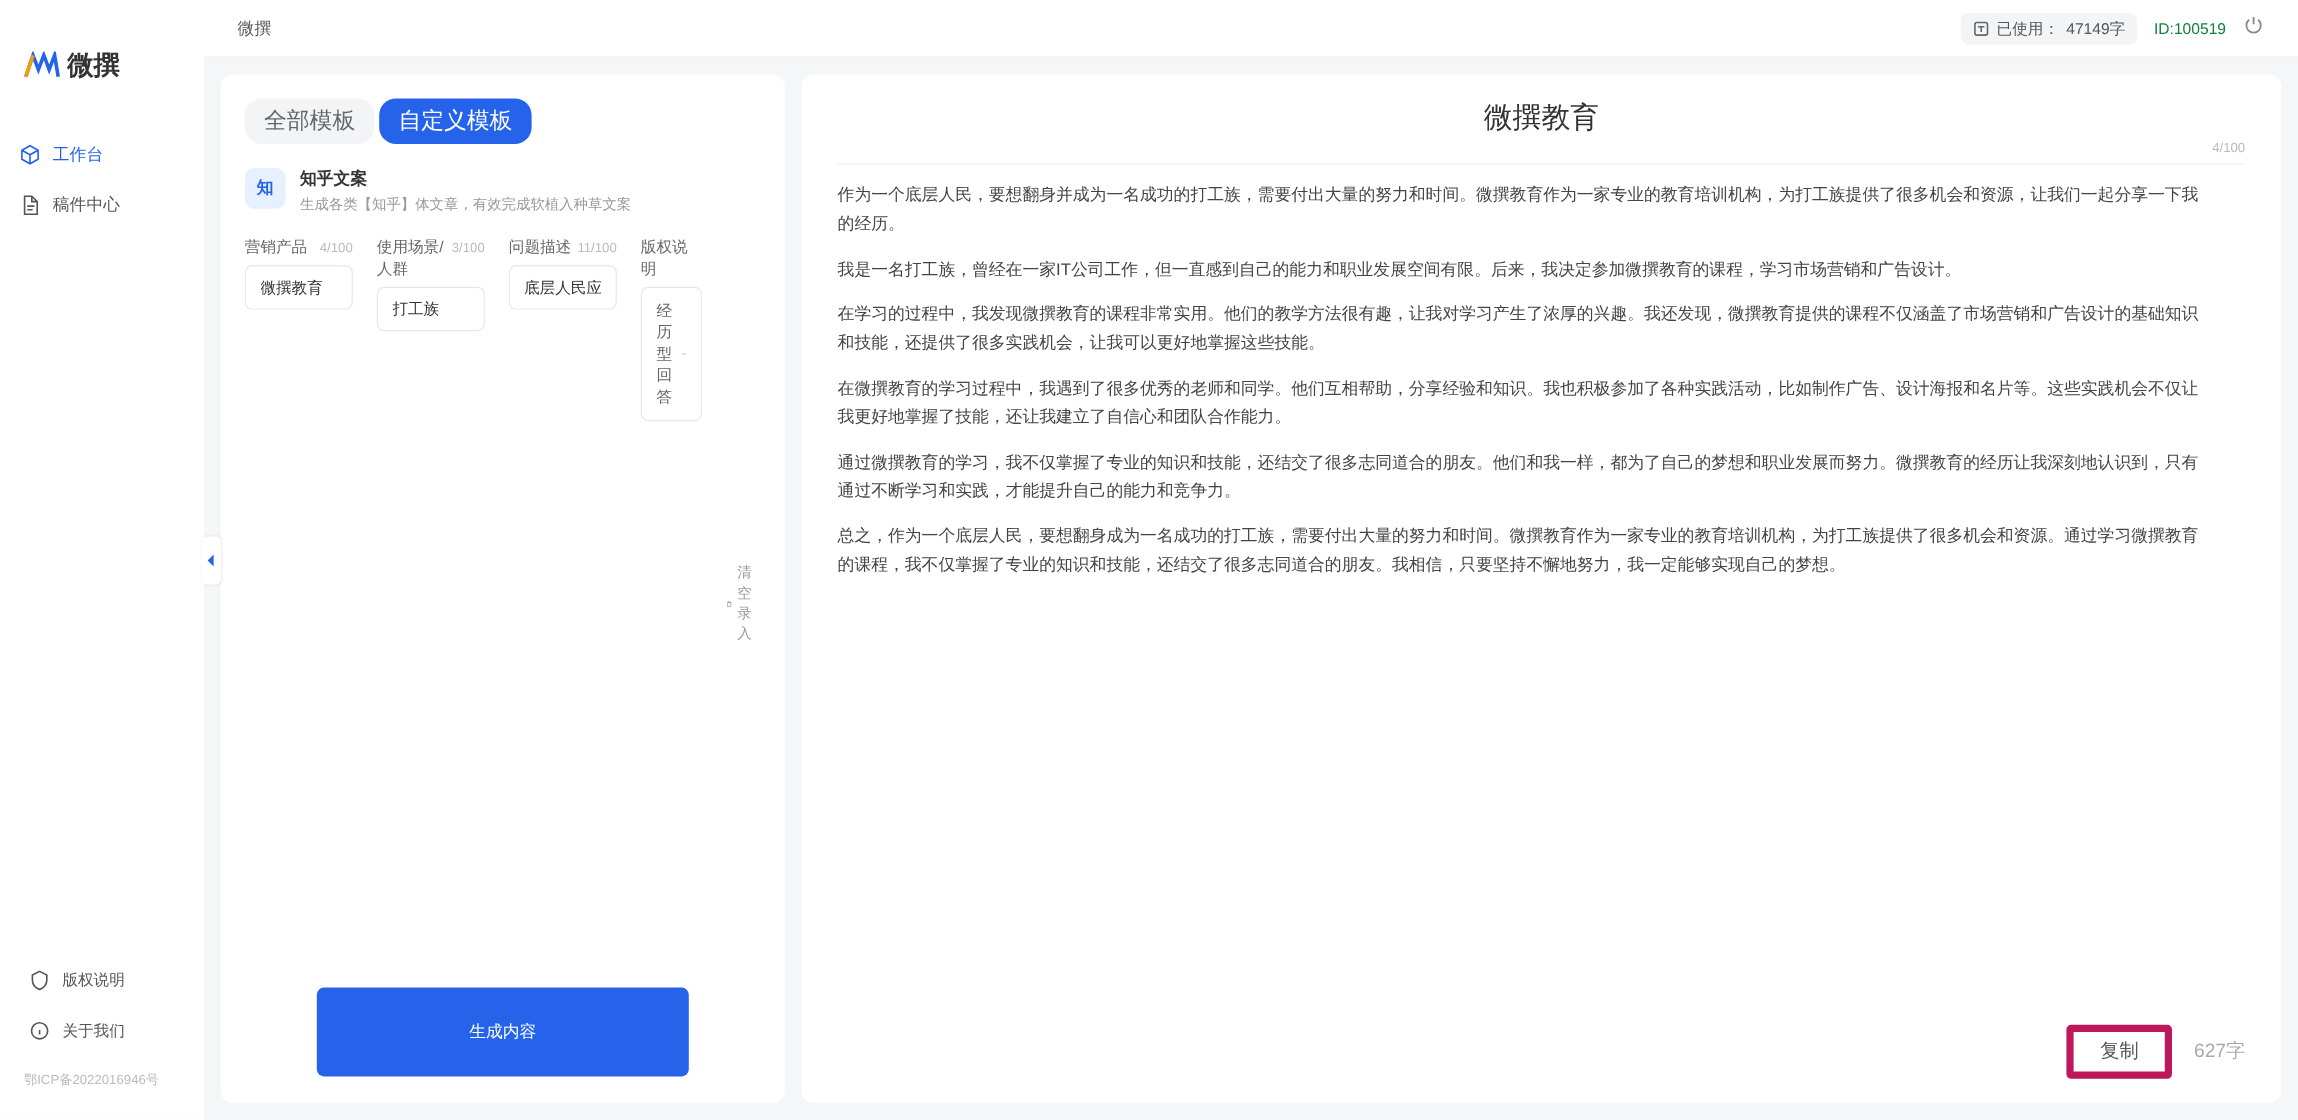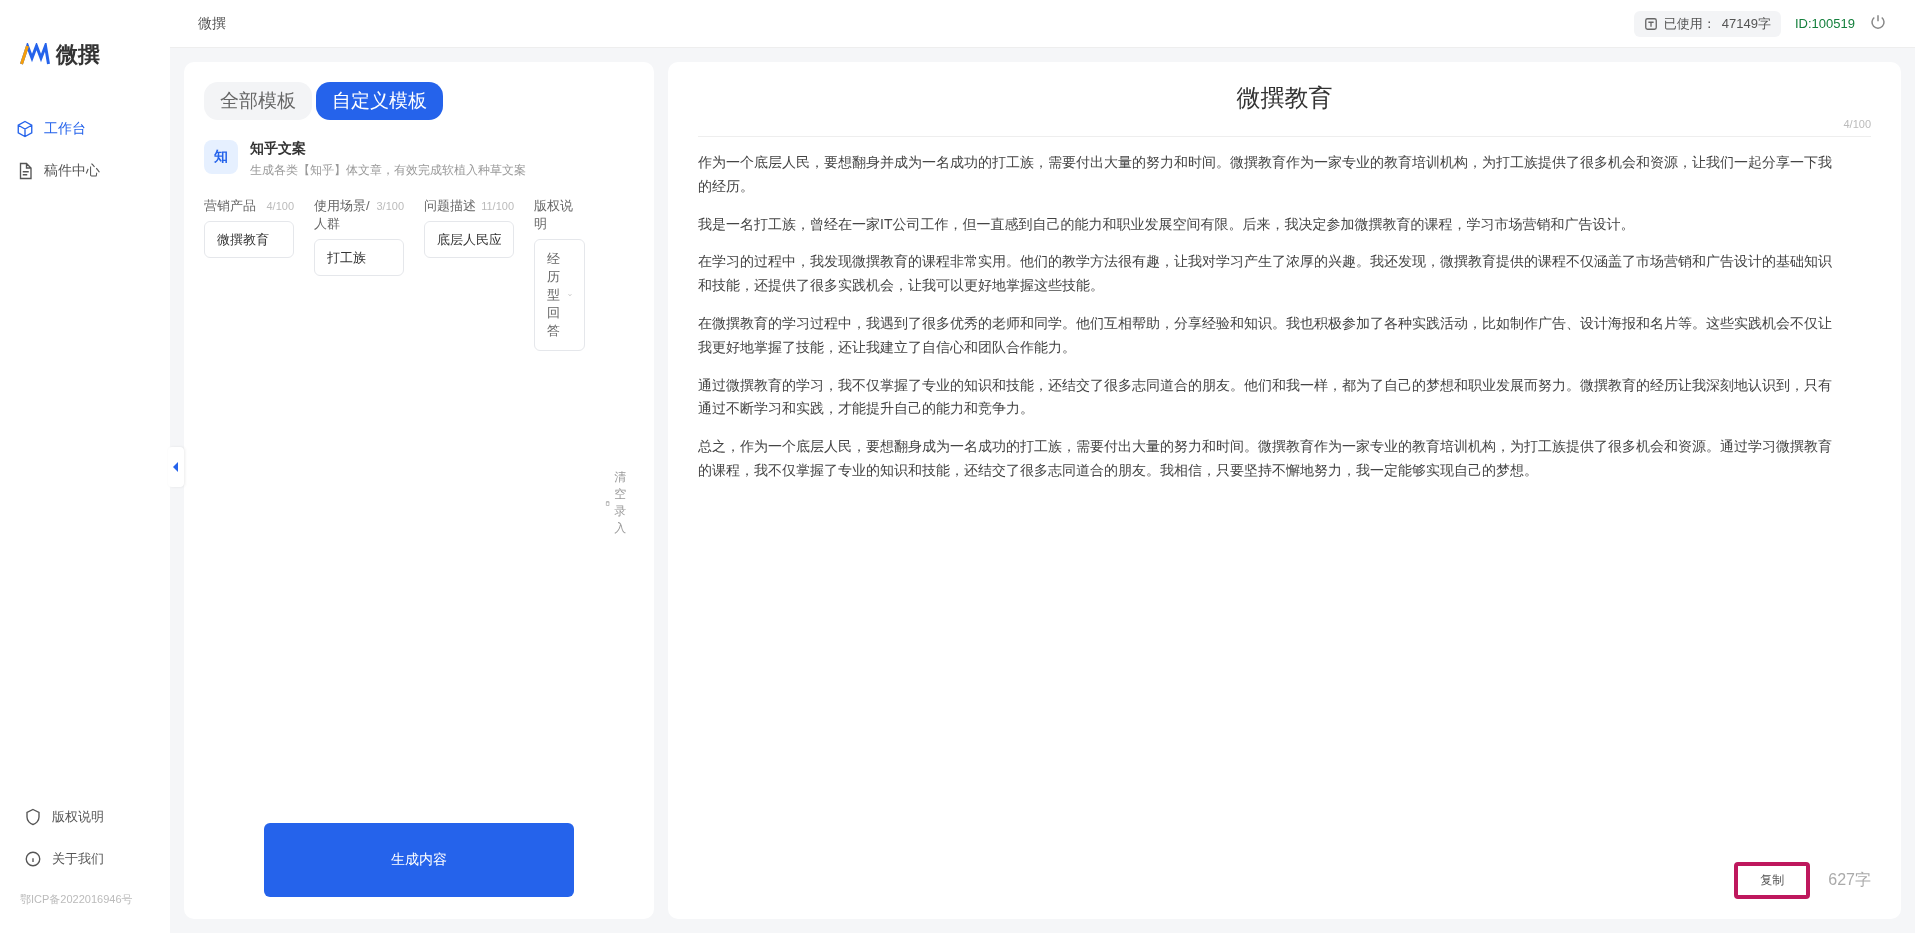--- a/index.html
+++ b/index.html
@@ -217,24 +217,24 @@
 .output-body p { margin-bottom: 14px; }
 .output-footer {
   display: flex;
   align-items: center;
   justify-content: flex-end;
   gap: 18px;
   padding: 12px 30px 20px;
 }
 .copy-btn {
   padding: 6px 22px;
-  border: 4px solid #be185d;
+  border: 6px solid #be185d;
   border-radius: 4px;
   background: #fff;
-  font-size: 12px;
+  font-size: 16px;
   color: #555;
   cursor: pointer;
 }
 .word-count { font-size: 16px; color: #aaa; }
 </style>
 </head>
 <body>
 
 <div class="app">
   <aside class="sidebar">

